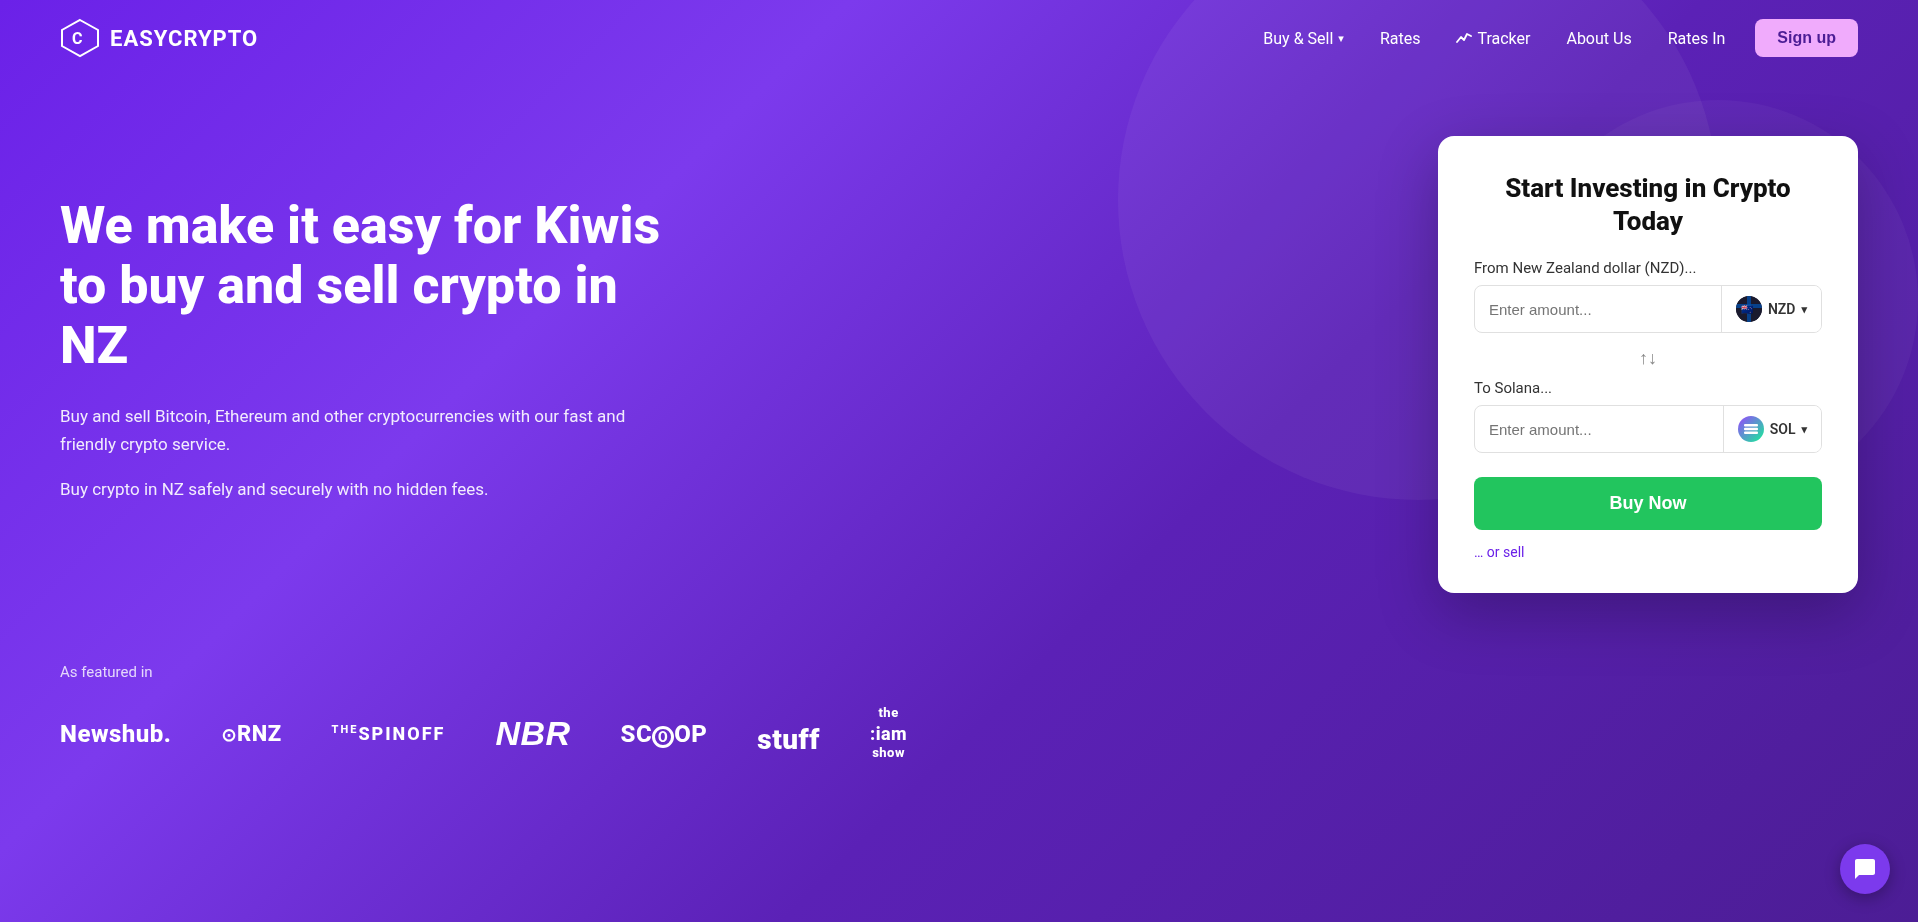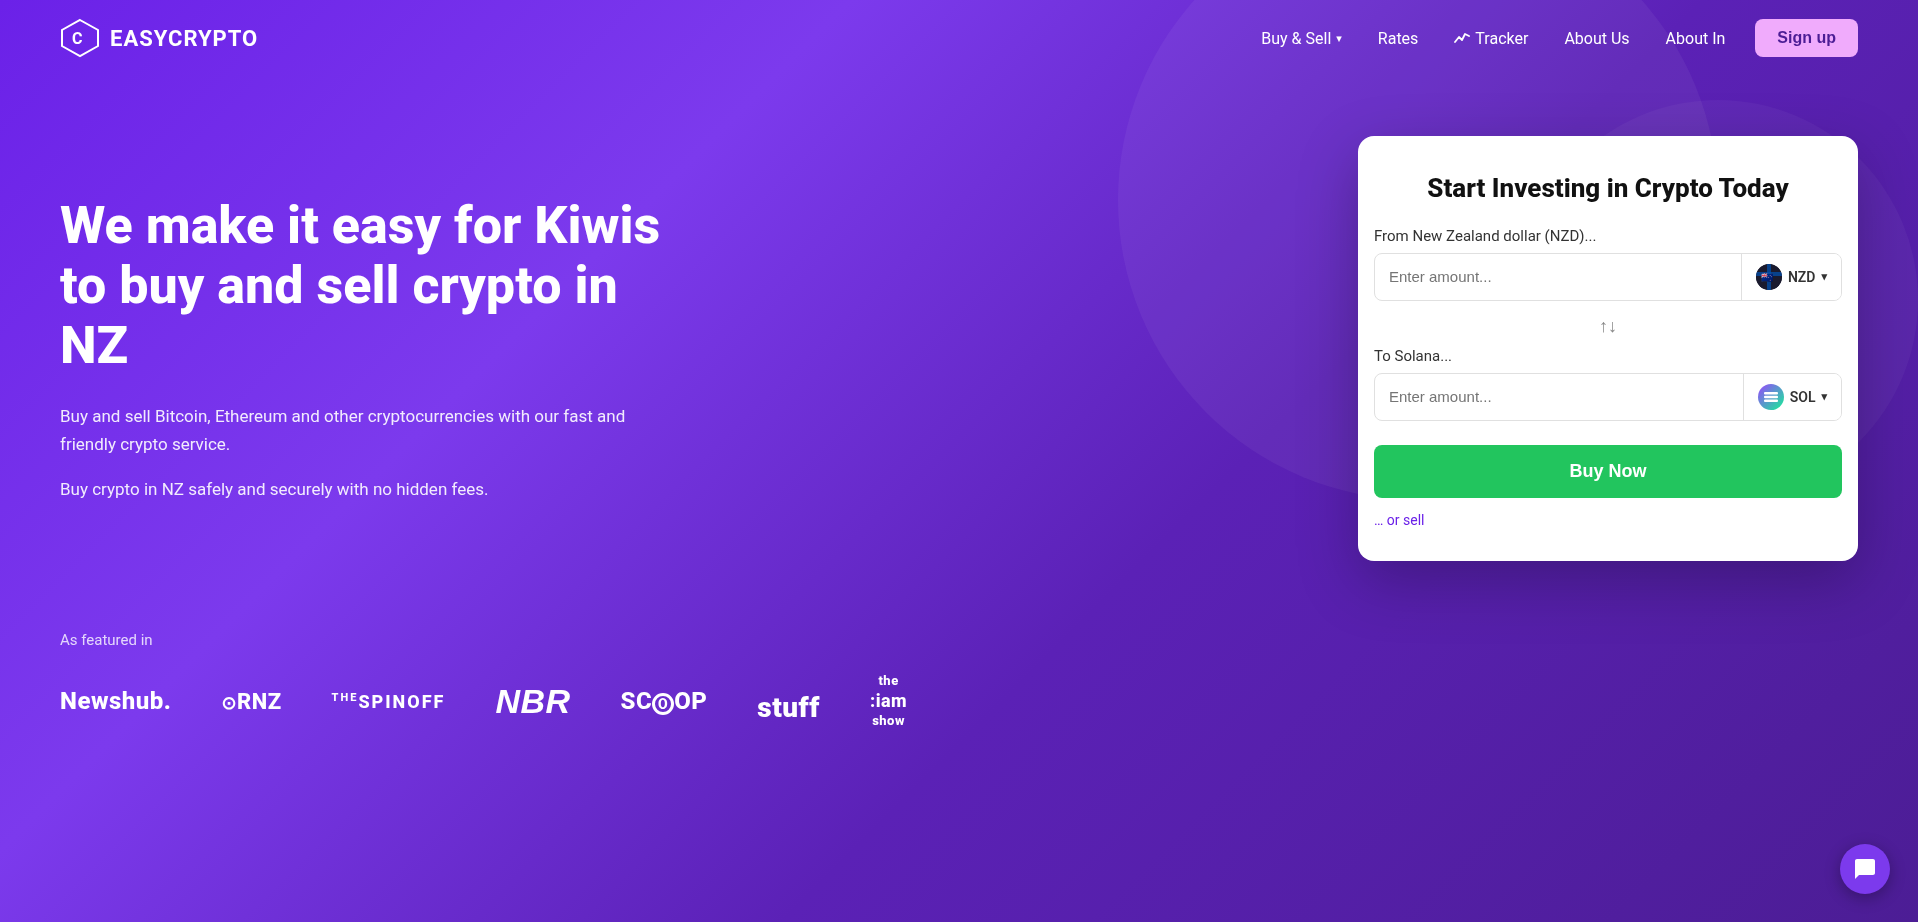--- a/index.html
+++ b/index.html
@@ -131,22 +131,22 @@
     .hero-desc2 {
       font-size: 17px;
       line-height: 1.6;
       color: rgba(255,255,255,0.9);
     }
 
     
     .widget-card {
       background: white;
       border-radius: 16px;
-      padding: 36px 16px 32px;
-      width: 500px;
+      padding: 36px 36px 32px;
+      width: 420px;
       min-width: 380px;
       box-shadow: 0 20px 60px rgba(0,0,0,0.25);
       color: #1a1a2e;
       flex-shrink: 0;
     }
     .widget-title {
       text-align: center;
       font-size: 26px;
       font-weight: 800;
       line-height: 1.25;
@@ -315,21 +315,21 @@
     <a class="nav-link nav-link-tracker" href="#">
       <svg width="16" height="16" viewBox="0 0 16 16">
         <polyline points="1,12 5,7 8,10 11,4 15,6" fill="none" stroke="white" stroke-width="1.8" stroke-linecap="round" stroke-linejoin="round"></polyline>
       </svg>
       <span>Tracker</span>
     </a>
     <a class="nav-link" href="#">
       <span>About Us</span>
     </a>
     <a class="nav-link signin-link" href="#">
-      <span>About In</span>
+      <span>Rates In</span>
     </a>
     <button class="btn-signup">Sign up</button>
   </div>
 </nav>
 
 <section class="hero">
   <div class="hero-left">
     <h1 class="hero-title">We make it easy for Kiwis to buy and sell crypto in NZ</h1>
     <p class="hero-desc">Buy and sell Bitcoin, Ethereum and other cryptocurrencies with our fast and friendly crypto service.</p>
     <p class="hero-desc2">Buy crypto in NZ safely and securely with no hidden fees.</p>

